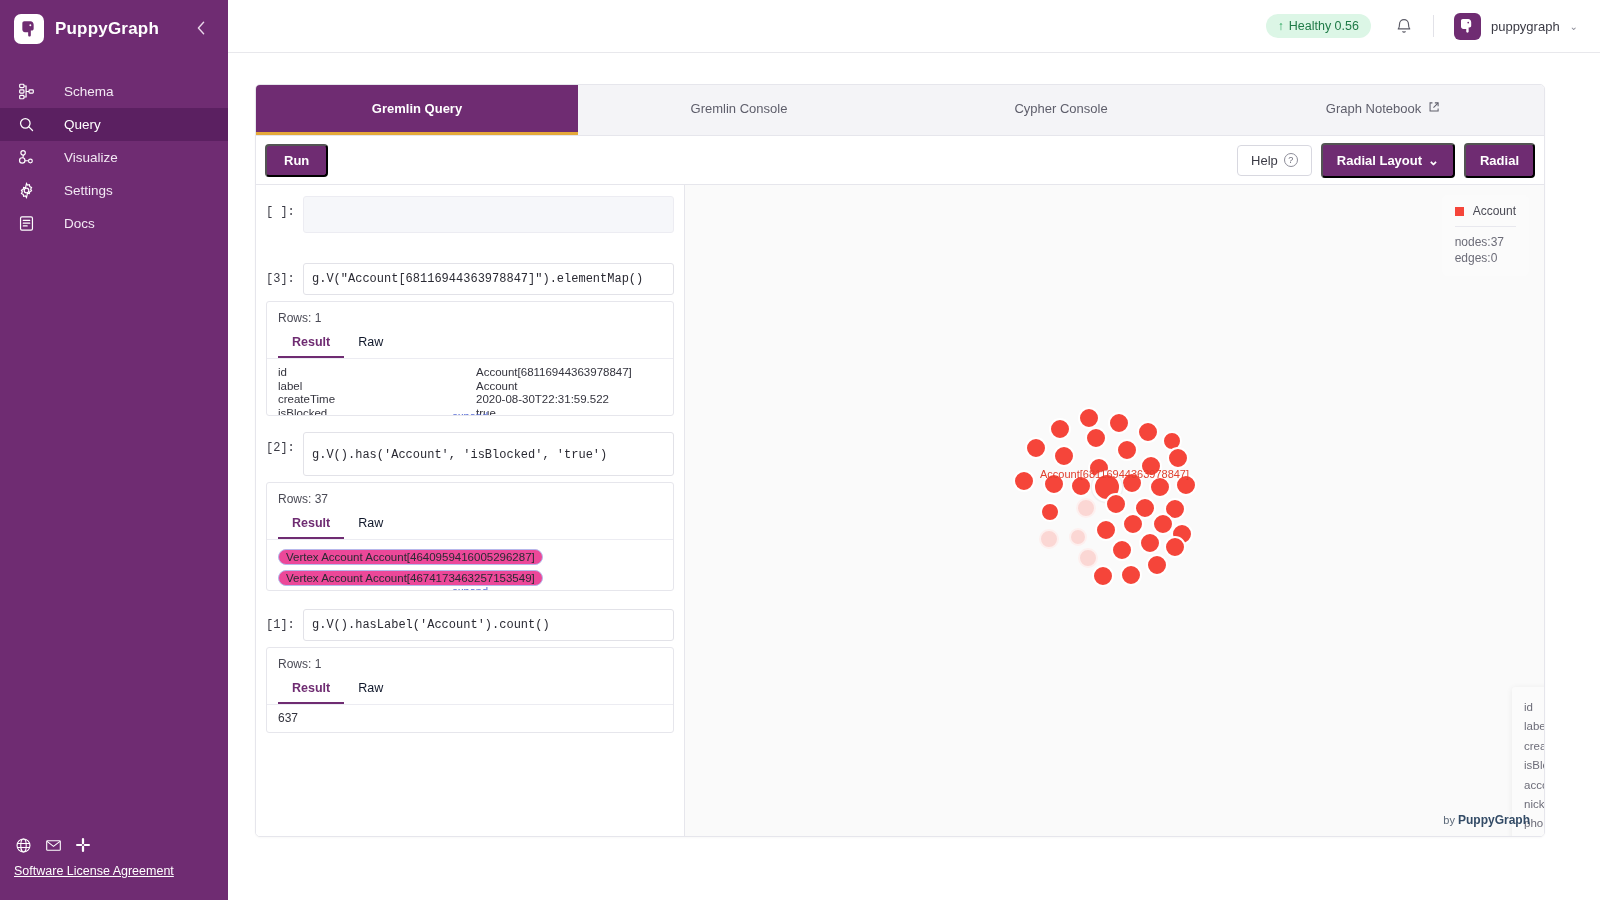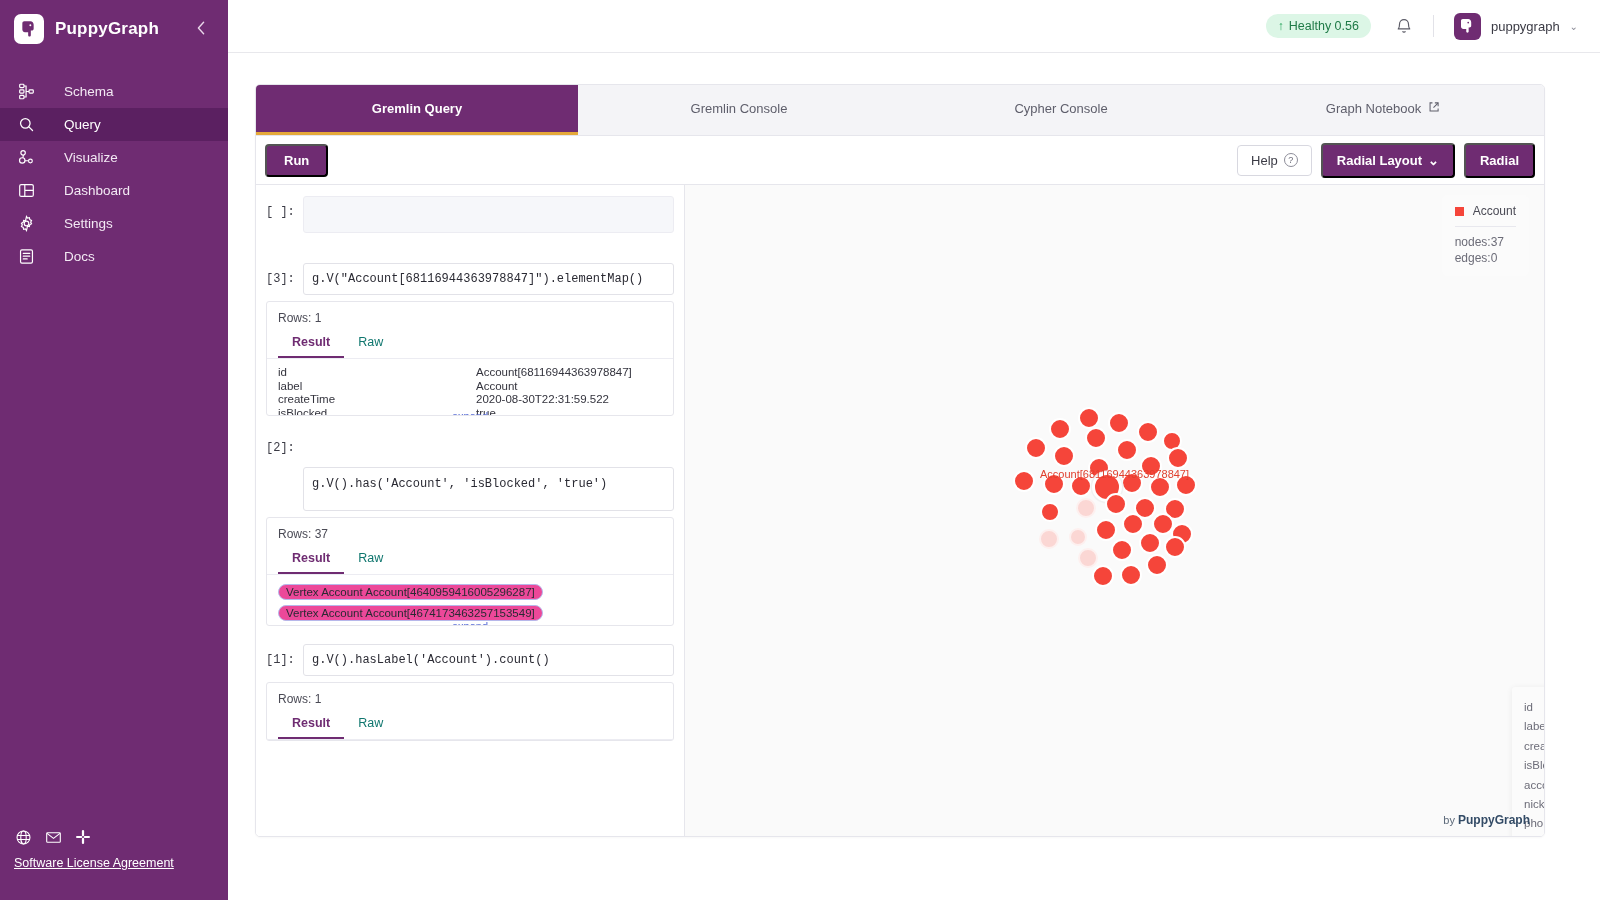--- a/index.html
+++ b/index.html
@@ -34,21 +34,21 @@
   }
   .nav { margin-top: 18px; }
   .nav-item {
     height: 33px; display: flex; align-items: center; gap: 28px;
     padding-left: 16px; font-size: 13.5px; cursor: pointer; color: #f3e9f4;
   }
   .nav-item.active { background: #5b2061; color: #fff; }
   .nav-ico { width: 20px; height: 20px; display:flex; align-items:center; justify-content:center; flex:none; }
   .nav-ico svg { display:block; }
 
-  .side-bottom { position: absolute; bottom: 30px; left: 14px; }
+  .side-bottom { position: absolute; bottom: 22px; left: 14px; }
   .side-social { display: flex; gap: 12px; align-items: center; margin-bottom: 10px; }
   .side-social span { width: 18px; height: 18px; display:flex; align-items:center; justify-content:center; cursor:pointer; }
   .side-link { font-size: 12.5px; text-decoration: underline; color: #fff; cursor: pointer; }
 
   
   .main { flex: 1; display: flex; flex-direction: column; background: #ffffff; }
   .topbar {
     height: 53px; border-bottom: 1px solid #e8e8ec;
     display: flex; align-items: center; justify-content: flex-end;
     padding-right: 22px; gap: 0px; background:#fff;
@@ -107,29 +107,29 @@
   .prompt {
     font-family: "Liberation Mono", monospace; font-size: 12px; color: #3b3b45;
     padding-top: 9px; white-space: pre; flex: none; width: 31px; text-align: left;
   }
   .editor {
     flex: 1; border: 1px solid #e2e2e8; border-radius: 3px; background: #fff;
     font-family: "Liberation Mono", monospace; font-size: 12px; color: #2a2a33;
     padding: 7px 8px; min-height: 30px; line-height: 16px;
   }
   .editor.empty { background: #f6f7fa; min-height: 37px; border-color:#ececf2; }
-  .editor.two { padding-top: 8px; min-height: 44px; margin-top: 35px; }
+  .editor.two { padding-top: 14px; min-height: 44px; }
 
   .out {
     border: 1px solid #e6e6ec; border-radius: 3px; margin-top: 6px; background: #fff; position: relative;
   }
   .out-rows { font-size: 12px; color: #4a4a55; padding: 9px 11px 5px 11px; }
   .out-tabs { display: flex; gap: 0; padding-left: 11px; border-bottom: 1px solid #ececf2; }
   .out-tab {
-    font-size: 12.5px; color: #0f766e; padding: 5px 14px 7px 14px; cursor: pointer;
+    font-size: 12.5px; color: #0f172a; padding: 5px 14px 7px 14px; cursor: pointer;
     border-bottom: 2px solid transparent;
   }
   .out-tab.active { color: #6f2c72; font-weight: 700; border-bottom: 2px solid #6f2c72; }
   .out-body { padding: 7px 11px 4px 11px; overflow: hidden; position: relative; }
   .kv { display: flex; font-size: 11.5px; line-height: 13.5px; color: #33333d; }
   .kv .k { width: 198px; flex: none; }
   .expand {
     position: absolute; left: 0; right: 0; bottom: -7px; text-align: center;
     font-size: 11px; color: #5b6fd6; cursor: pointer;
   }
@@ -219,29 +219,20 @@
       <div class="nav-item">
         <span class="nav-ico">
           <svg width="17" height="17" viewBox="0 0 20 20" fill="none" stroke="#fff" stroke-width="1.4">
             <circle cx="6" cy="4.5" r="2.6"></circle>
               <circle cx="5" cy="13.5" r="3.2"></circle>
               <circle cx="14.6" cy="14.2" r="2.2"></circle>
             <path d="M6.4 7.1L5.7 10.3M8.1 13.8h3.9"></path>
           </svg>
         </span>
         <span>Visualize</span>
-      </div>
-      <div class="nav-item">
-        <span class="nav-ico">
-          <svg width="17" height="17" viewBox="0 0 20 20" fill="none" stroke="#fff" stroke-width="1.4">
-            <rect x="2" y="3" width="16" height="14" rx="1.8"></rect>
-              <path d="M8 3v14M8 9.8h10"></path>
-          </svg>
-        </span>
-        <span>Dashboard</span>
       </div>
       <div class="nav-item">
         <span class="nav-ico">
           <svg width="17" height="17" viewBox="0 0 20 20" fill="none" stroke="#fff" stroke-width="1.4">
             <circle cx="10" cy="10" r="2.7"></circle>
             <path d="M10 1.8l1.2 1.9 2.2-.5.5 2.2 2 1-1 2 1 2-2 1-.5 2.2-2.2-.5L10 18.2 8.8 16.3l-2.2.5-.5-2.2-2-1 1-2-1-2 2-1 .5-2.2 2.2.5z"></path>
           </svg>
         </span>
         <span>Settings</span>
       </div>
@@ -426,20 +417,21 @@
               <div class="cell-in">
                 <span class="prompt">[1]:</span>
                 <div class="editor">g.V().hasLabel('Account').count()</div>
               </div>
               <div class="out">
                 <div class="out-rows">Rows: 1</div>
                 <div class="out-tabs">
                   <div class="out-tab active">Result</div>
                   <div class="out-tab">Raw</div>
                 </div>
+                <div class="plainval">637</div>
               </div>
             </div>
 
           </div>
 
           <div class="right-pane">
 
             <div class="nodes" id="nodes-layer">
                 <div class="node" style="left: 393px; top: 222px; width: 22px; height: 22px;"></div>
                 <div class="node" style="left: 423px; top: 227px; width: 22px; height: 22px;"></div>

